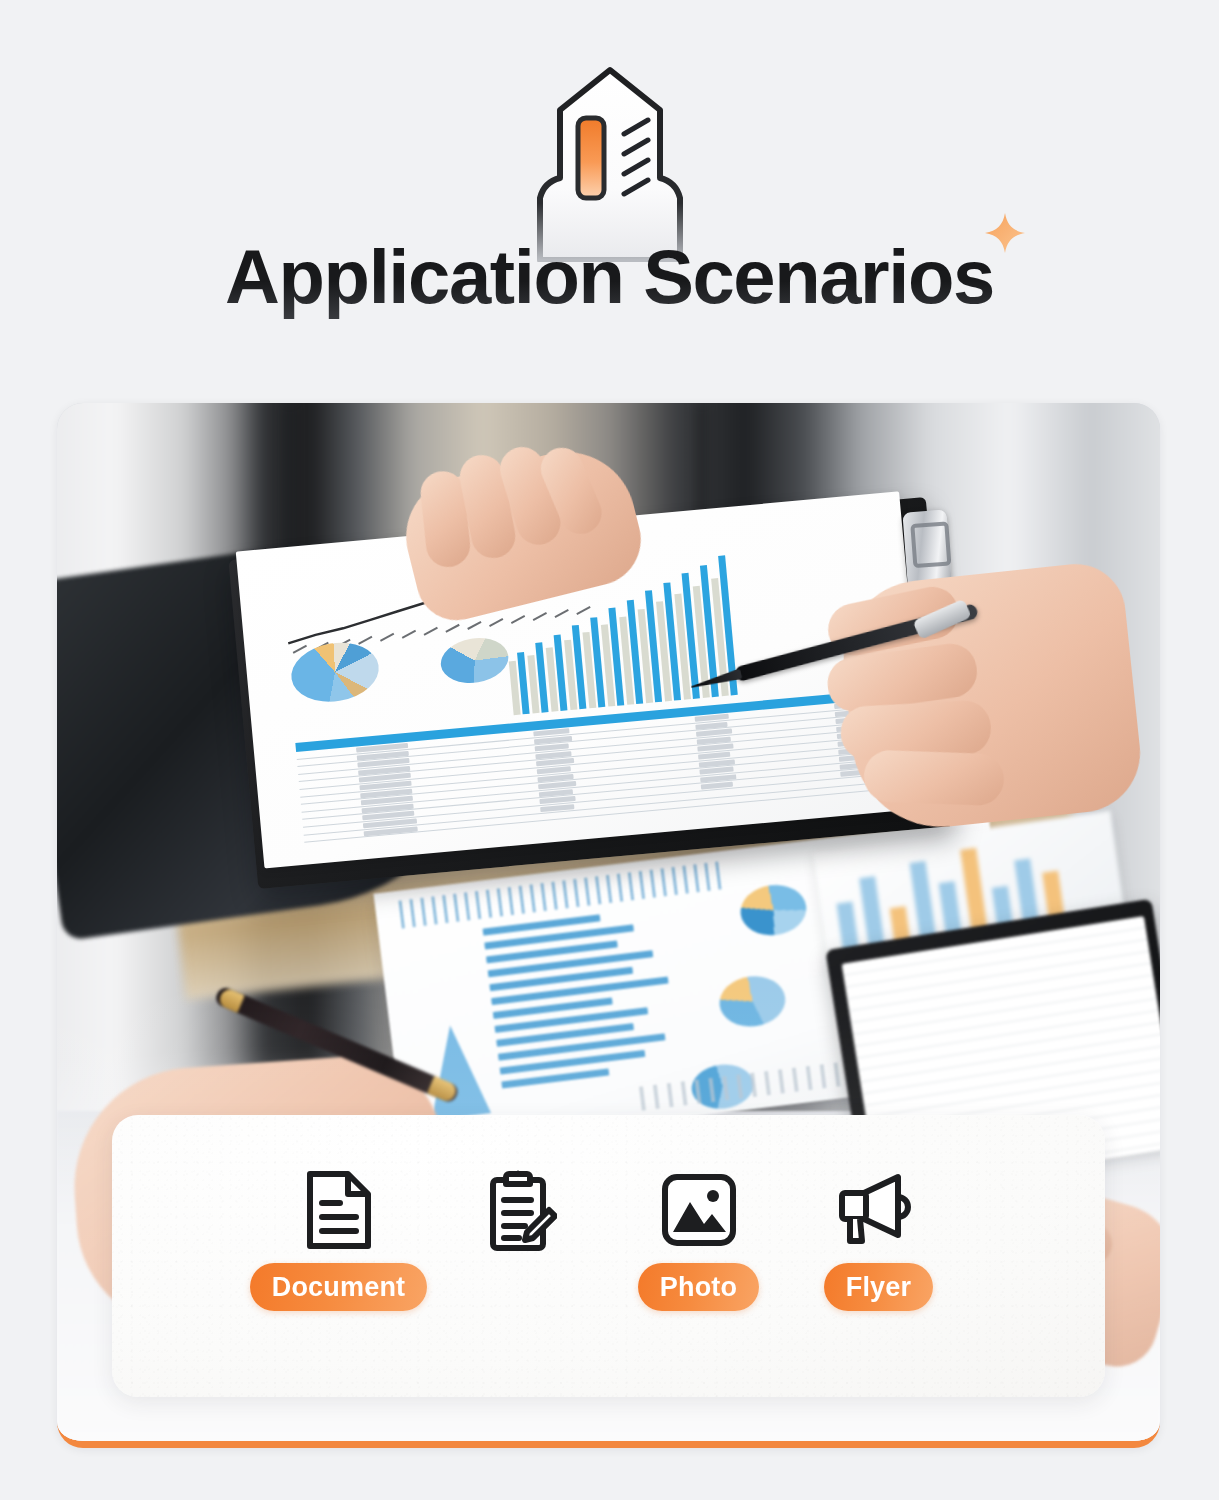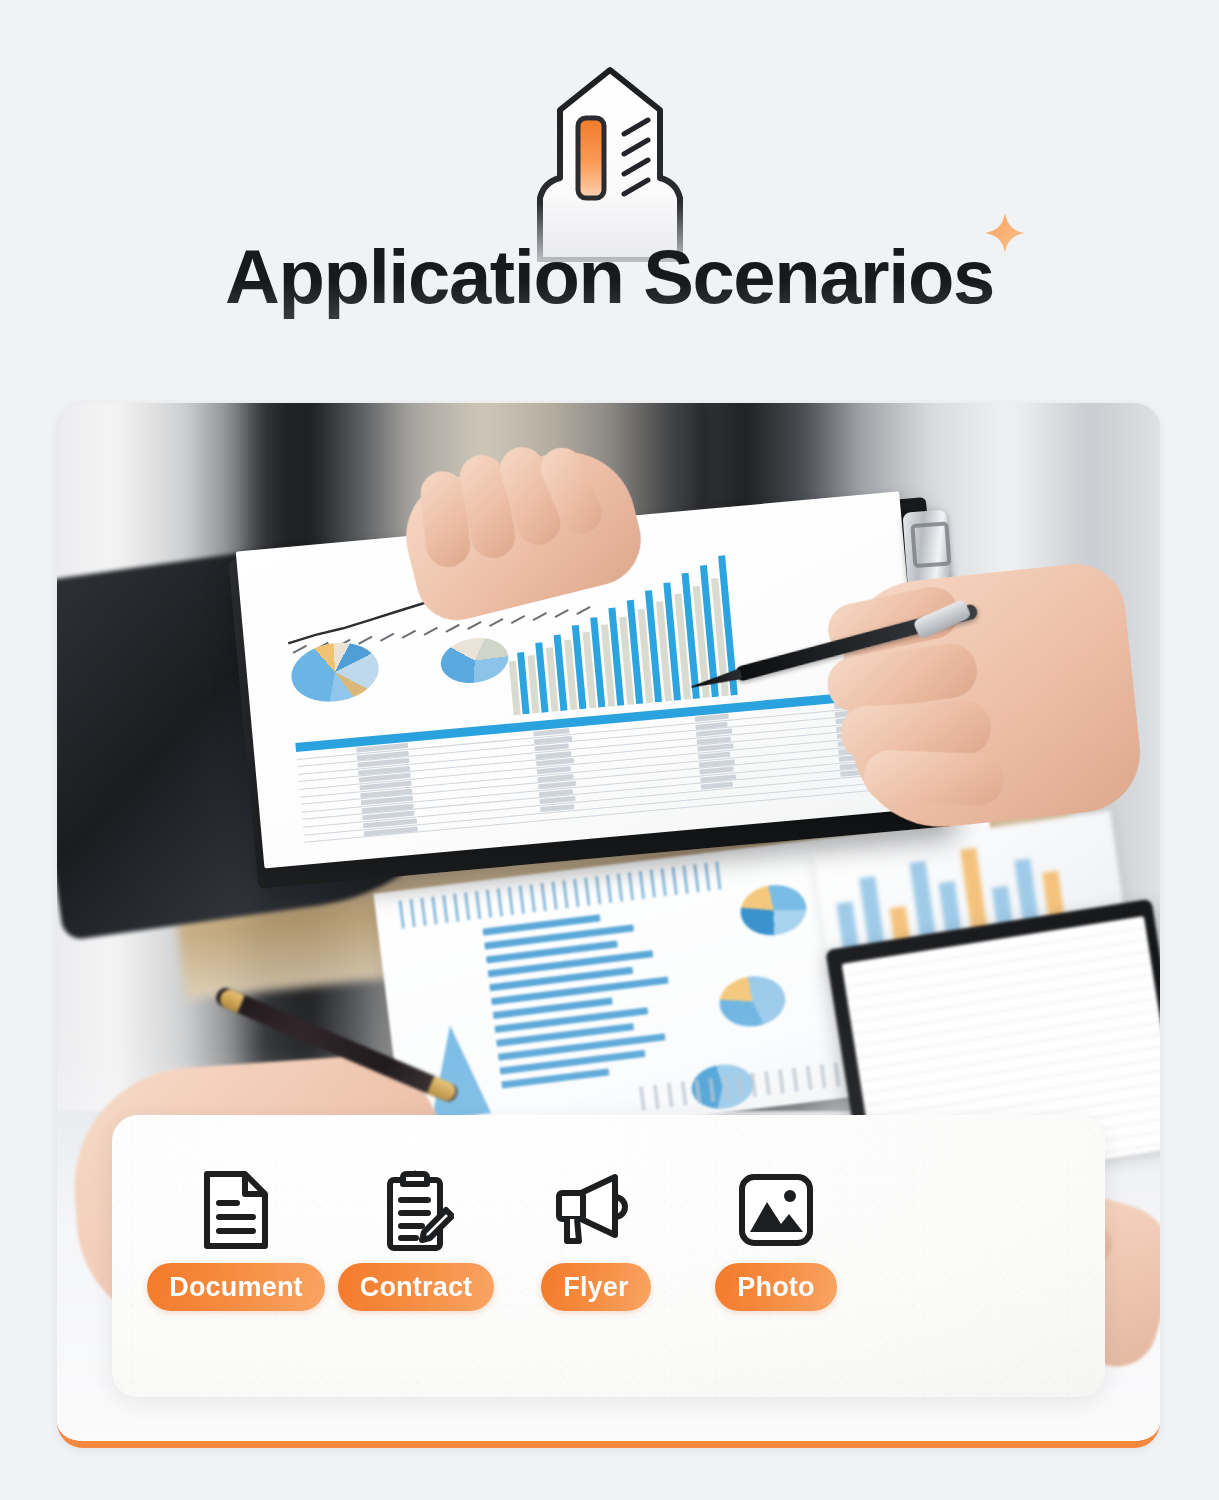--- a/index.html
+++ b/index.html
@@ -254,21 +254,21 @@
     position:absolute; inset:0; opacity:.5;
     background-image:
       radial-gradient(circle at 15% 25%, rgba(0,0,0,.028) 0 1px, transparent 1px),
       radial-gradient(circle at 55% 60%, rgba(0,0,0,.022) 0 1px, transparent 1px),
       radial-gradient(circle at 80% 35%, rgba(0,0,0,.025) 0 1px, transparent 1px),
       radial-gradient(circle at 35% 80%, rgba(0,0,0,.02) 0 1px, transparent 1px);
     background-size:9px 9px, 13px 13px, 11px 11px, 15px 15px;
   }
   .scenario-row{
     position:absolute; left:0; top:52px; width:993px;
-    display:flex; justify-content:flex-start; padding:0 34px;
+    display:flex; justify-content:center; padding:0 34px;
   }
   .scenario-item{
     width:180px; display:flex; flex-direction:column; align-items:center;
   }
   .scenario-icon{ height:86px; display:flex; align-items:center; justify-content:center; }
   .scenario-icon svg{ display:block; }
   .badge{
     margin-top:10px;
     height:48px; border-radius:24px;
     display:flex; align-items:center; justify-content:center;
@@ -603,46 +603,45 @@
                 <path d="M37 2 L41 8 H33 Z" fill="#1d1e20"></path>
                 <g stroke="#1d1e20" stroke-width="6" stroke-linecap="round">
                   <line x1="23" y1="32" x2="50" y2="32"></line>
                   <line x1="23" y1="45" x2="50" y2="45"></line>
                   <line x1="23" y1="58" x2="44" y2="58"></line>
                   <line x1="23" y1="70" x2="38" y2="70"></line>
                 </g>
                 <path d="M68 42 L74 48 L52 70 L44 72 L46 64 Z" stroke="#1d1e20" stroke-width="6" stroke-linejoin="round" fill="#fff"></path>
               </svg>
             </div>
-            <div class="badge">Contract</div>
+          </div>
+
+          <div class="scenario-item">
+            <div class="scenario-icon">
+              <svg width="78" height="76" viewBox="0 0 78 76" fill="none" aria-hidden="true">
+                <rect x="5" y="5" width="68" height="66" rx="12" stroke="#1d1e20" stroke-width="6" fill="#fff"></rect>
+                <circle cx="53" cy="24" r="6" fill="#1d1e20"></circle>
+                <path d="M13 60 L30 30 L44 52 L52 42 L66 60 Z" fill="#1d1e20"></path>
+              </svg>
+            </div>
+            <div class="badge">Photo</div>
           </div>
 
           <div class="scenario-item">
             <div class="scenario-icon">
               <svg width="86" height="78" viewBox="0 0 86 78" fill="none" aria-hidden="true">
                 <path d="M62 6 L62 64 L28 48 L28 22 Z" stroke="#1d1e20" stroke-width="6" stroke-linejoin="round" fill="#fff"></path>
                 <rect x="6" y="22" width="24" height="26" rx="3" stroke="#1d1e20" stroke-width="6" fill="#fff"></rect>
                 <path d="M62 26 a10 10 0 0 1 0 20" stroke="#1d1e20" stroke-width="6" fill="none"></path>
                 <path d="M14 48 L14 70 L26 70 L24 48" stroke="#1d1e20" stroke-width="6" stroke-linejoin="round" fill="#fff"></path>
               </svg>
             </div>
             <div class="badge">Flyer</div>
           </div>
 
-          <div class="scenario-item">
-            <div class="scenario-icon">
-              <svg width="78" height="76" viewBox="0 0 78 76" fill="none" aria-hidden="true">
-                <rect x="5" y="5" width="68" height="66" rx="12" stroke="#1d1e20" stroke-width="6" fill="#fff"></rect>
-                <circle cx="53" cy="24" r="6" fill="#1d1e20"></circle>
-                <path d="M13 60 L30 30 L44 52 L52 42 L66 60 Z" fill="#1d1e20"></path>
-              </svg>
-            </div>
-            <div class="badge">Photo</div>
-          </div>
-
 
         </div>
       </div>
 
     </div>
   </div>
 
 </div>
 
 </body></html>

